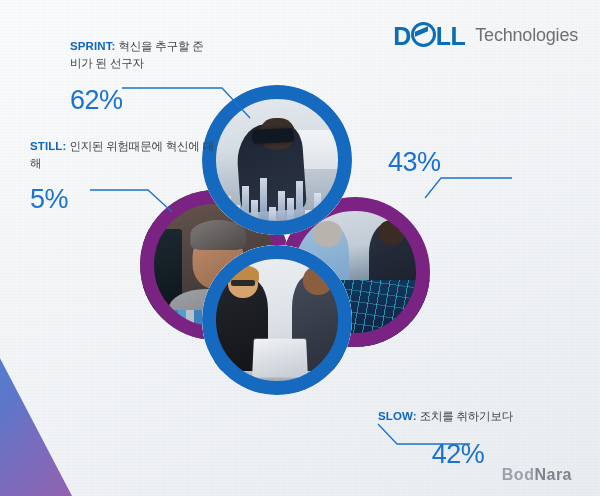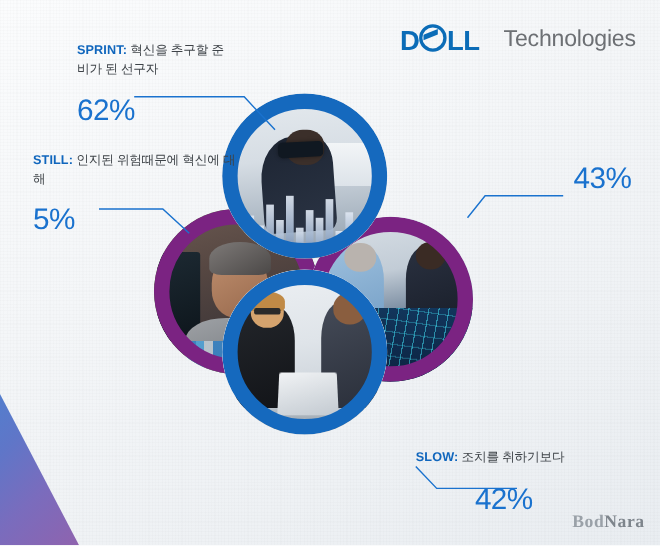--- a/index.html
+++ b/index.html
@@ -79,24 +79,24 @@
     position: absolute;
     left: 1px;
     top: 4px;
     width: 13px;
     height: 5px;
     background: #0b6cb7;
     transform: skewY(-22deg);
   }
   .dell-ll { color: #0b6cb7; font-weight: bold; }
   .dell-tech {
-    font-size: 21px;
+    font-size: 18px;
     color: #6d7074;
     font-weight: normal;
-    margin-left: 22px;
+    margin-left: 10px;
     letter-spacing: -0.2px;
   }
 
   
   .cluster {
     position: absolute;
     left: 140px;
     top: 85px;
     width: 290px;
     height: 310px;
@@ -306,36 +306,36 @@
     line-height: 1;
   }
 
   .lb-sprint  { left: 70px;  top: 38px;  width: 170px; }
   .lb-sprint .pct { margin-top: 16px; }
 
   .lb-still   { left: 30px;  top: 138px; width: 192px; }
   .lb-still .pct { margin-top: 15px; }
 
   .lb-steady  { left: 388px; top: 130px; width: 200px; text-align: left; }
-  .lb-steady .pct { margin-top: 19px; text-align: right; padding-right: 14px; }
+  .lb-steady .pct { margin-top: 19px; padding-right: 14px; }
 
   .lb-slow    { left: 378px; top: 408px; width: 190px; }
   .lb-slow .pct { margin-top: 16px; text-align: center; padding-right: 30px; }
 
   
   .watermark {
     position: absolute;
-    right: 14px;
+    right: 28px;
     bottom: 12px;
     z-index: 10;
     font-size: 16px;
     font-weight: bold;
     color: #9aa1a8;
     letter-spacing: 0.5px;
-    font-family: Liberation Serif, serif;
+    font-family: Liberation Sans, sans-serif;
   }
   .watermark .wm-accent { color: #7e858c; }
 </style>
 </head>
 <body>
 
 <div id="infographic">
 
   <div class="corner-wedge"></div>
 

